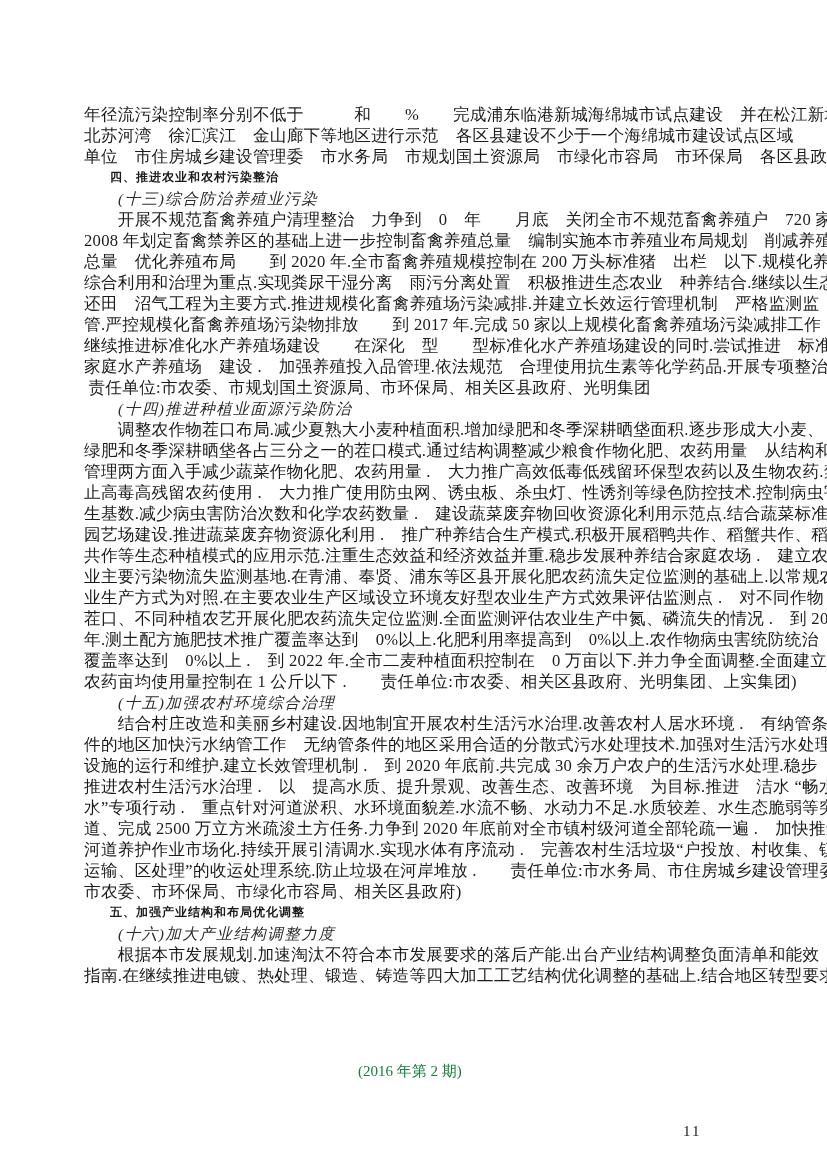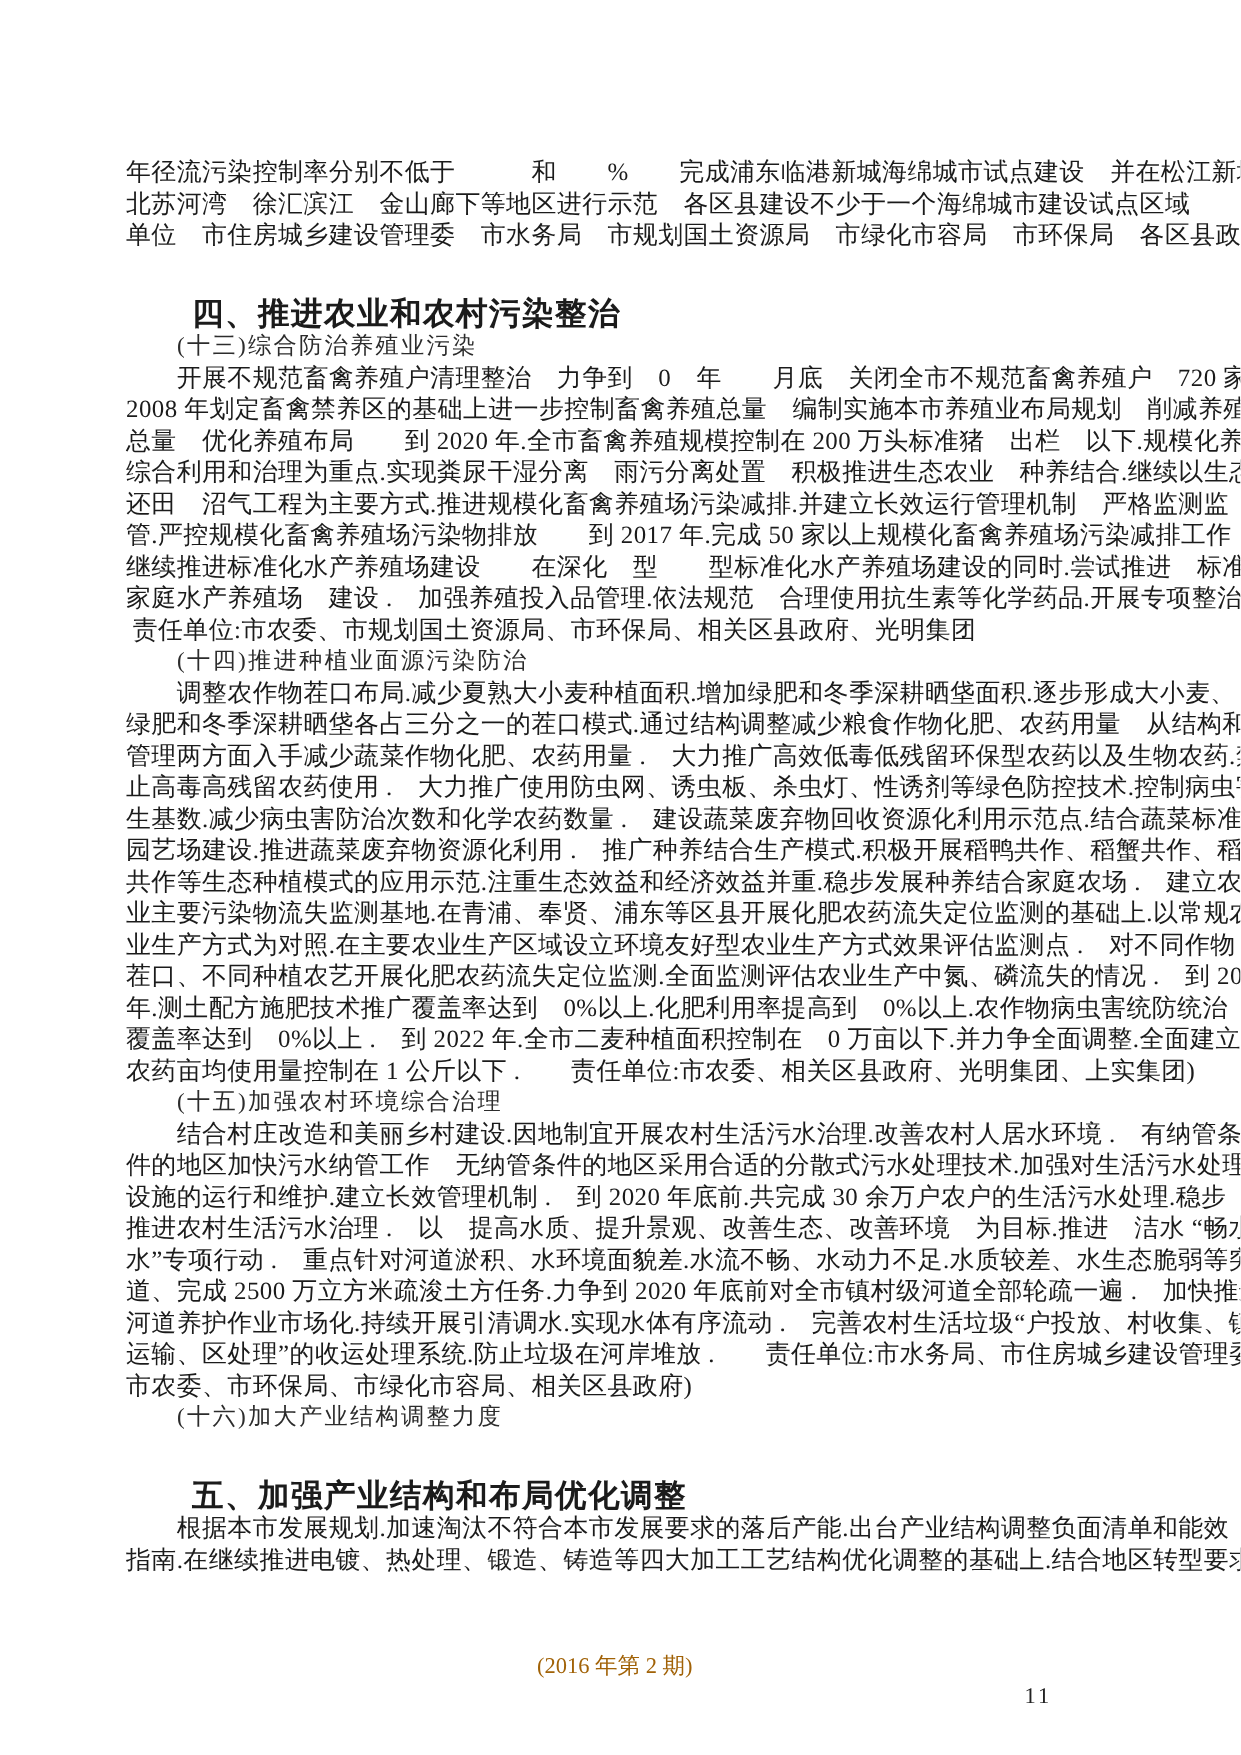--- a/index.html
+++ b/index.html
@@ -22,38 +22,37 @@
     height: 21px;
     line-height: 21px;
     font-size: 16.6px;
     white-space: pre;
     letter-spacing: 0.3px;
     overflow: visible;
   }
   .line.bold {
     font-family: "Liberation Sans", "DejaVu Sans", sans-serif;
     font-weight: 700;
-    font-size: 21px;
+    font-size: 12px;
     letter-spacing: 1px;
-    margin-top: 32px;
   }
   .line.kai {
+    font-style: italic;
     font-size: 15.5px;
     color: #2c2c2c;
     letter-spacing: 1.5px;
   }
   .footer-issue {
     position: absolute;
     top: 1061px;
     left: 358px;
     font-size: 15px;
     line-height: 20px;
     white-space: pre;
-    color: #a16207;
-    margin-top: 40px;
+    color: #15803d;
   }
   .footer-page {
     position: absolute;
     top: 1121px;
     left: 683px;
     font-size: 15px;
     line-height: 20px;
     color: #222222;
     letter-spacing: 2px;
   }
@@ -94,20 +93,20 @@
       <div class="line kai">　　(十五)加强农村环境综合治理</div>
       <div class="line body">　　结合村庄改造和美丽乡村建设.因地制宜开展农村生活污水治理.改善农村人居水环境 .　有纳管条</div>
       <div class="line body">件的地区加快污水纳管工作　无纳管条件的地区采用合适的分散式污水处理技术.加强对生活污水处理</div>
       <div class="line body">设施的运行和维护.建立长效管理机制 .　到 2020 年底前.共完成 30 余万户农户的生活污水处理.稳步</div>
       <div class="line body">推进农村生活污水治理 .　以　提高水质、提升景观、改善生态、改善环境　为目标.推进　洁水 “畅水 “活</div>
       <div class="line body">水”专项行动 .　重点针对河道淤积、水环境面貌差.水流不畅、水动力不足.水质较差、水生态脆弱等突出</div>
       <div class="line body">道、完成 2500 万立方米疏浚土方任务.力争到 2020 年底前对全市镇村级河道全部轮疏一遍 .　加快推进</div>
       <div class="line body">河道养护作业市场化.持续开展引清调水.实现水体有序流动 .　完善农村生活垃圾“户投放、村收集、镇</div>
       <div class="line body">运输、区处理”的收运处理系统.防止垃圾在河岸堆放 .　　责任单位:市水务局、市住房城乡建设管理委、</div>
       <div class="line body">市农委、市环保局、市绿化市容局、相关区县政府)</div>
+      <div class="line bold">　　五、加强产业结构和布局优化调整</div>
       <div class="line kai">　　(十六)加大产业结构调整力度</div>
-      <div class="line bold">　　五、加强产业结构和布局优化调整</div>
       <div class="line body">　　根据本市发展规划.加速淘汰不符合本市发展要求的落后产能.出台产业结构调整负面清单和能效</div>
       <div class="line body">指南.在继续推进电镀、热处理、锻造、铸造等四大加工工艺结构优化调整的基础上.结合地区转型要求.</div>
     </div>
   <div class="footer-issue">(2016 年第 2 期)</div>
   <div class="footer-page">11</div>
 </div>
 
 </body></html>

